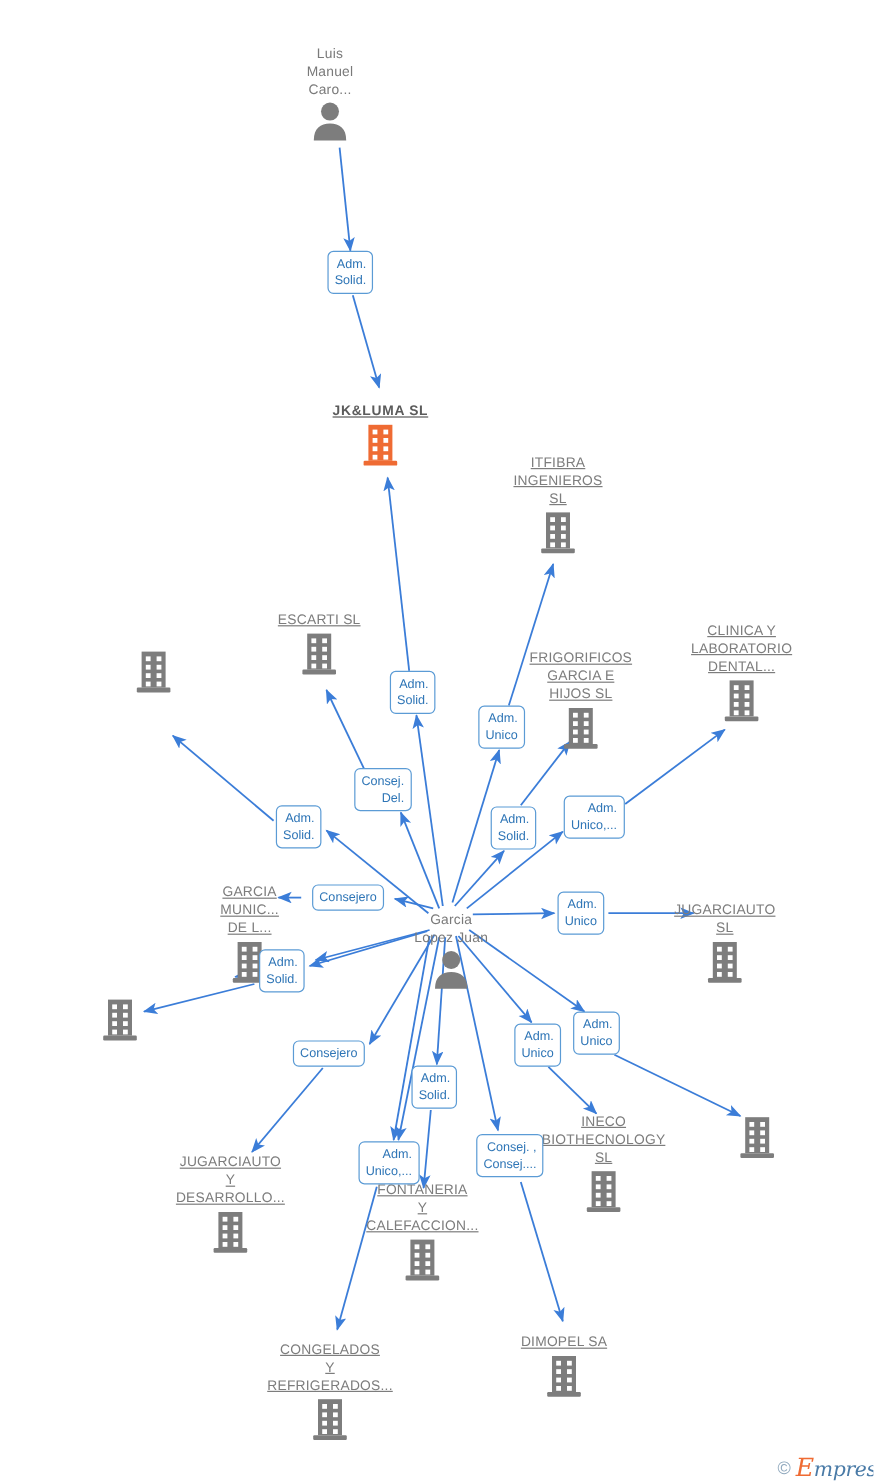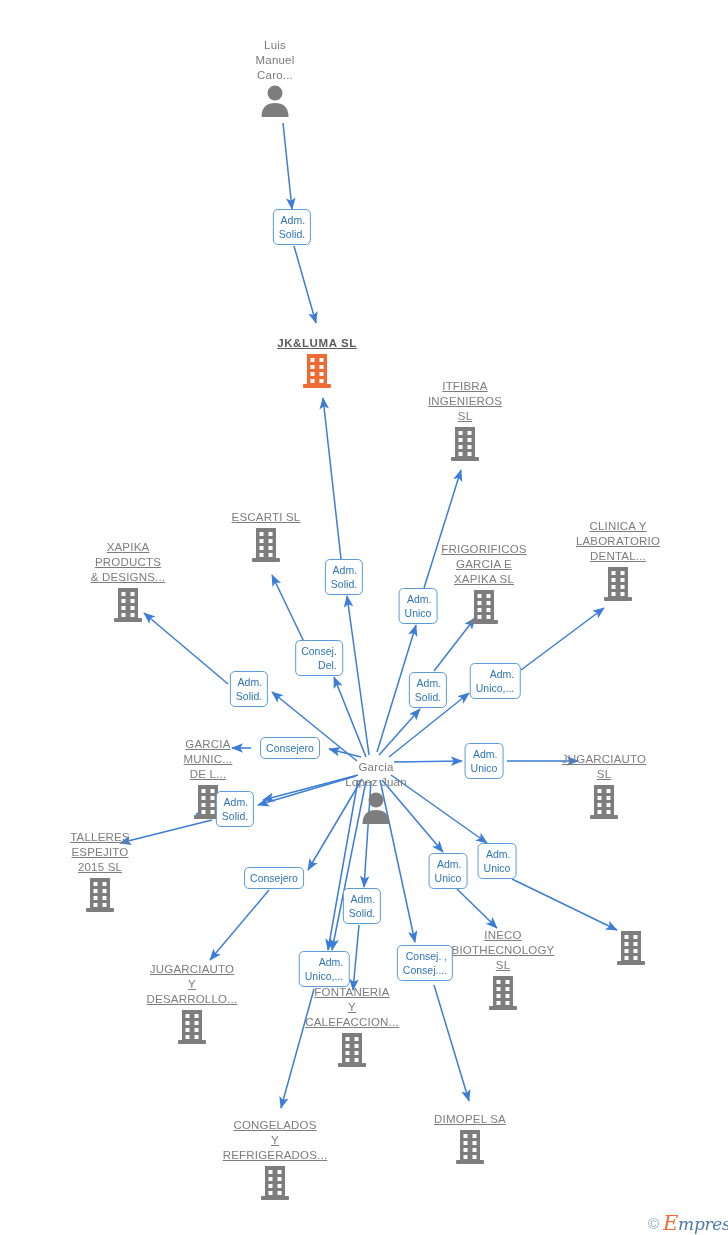--- a/index.html
+++ b/index.html
@@ -238,41 +238,38 @@
     <rect x="10.5" y="20" width="4" height="4"></rect>
     <rect x="19.5" y="20" width="4" height="4"></rect>
     <rect x="10.5" y="27" width="4" height="4"></rect>
     <rect x="19.5" y="27" width="4" height="4"></rect>
   </g>
 </svg></span>
       </div>
       <div class="node company" style="left: 484px; top: 542px;">
         <div class="node-label">FRIGORIFICOS
 GARCIA E
-XAPIKA  SL</div>
+HIJOS  SL</div>
         <span class="glyph">
 <svg viewBox="0 0 34 38" xmlns="http://www.w3.org/2000/svg">
   <rect x="7" y="2" width="20" height="30" fill="#7d7d7d"></rect>
   <rect x="3" y="32" width="28" height="4" rx="1" fill="#7d7d7d"></rect>
   <g fill="#ffffff">
     <rect x="10.5" y="6" width="4" height="4"></rect>
     <rect x="19.5" y="6" width="4" height="4"></rect>
     <rect x="10.5" y="13" width="4" height="4"></rect>
     <rect x="19.5" y="13" width="4" height="4"></rect>
     <rect x="10.5" y="20" width="4" height="4"></rect>
     <rect x="19.5" y="20" width="4" height="4"></rect>
     <rect x="10.5" y="27" width="4" height="4"></rect>
     <rect x="19.5" y="27" width="4" height="4"></rect>
   </g>
 </svg></span>
       </div>
       <div class="node company" style="left: 128px; top: 540px;">
-        <div class="node-label">XAPIKA
-PRODUCTS
-&amp; DESIGNS...</div>
         <span class="glyph">
 <svg viewBox="0 0 34 38" xmlns="http://www.w3.org/2000/svg">
   <rect x="7" y="2" width="20" height="30" fill="#7d7d7d"></rect>
   <rect x="3" y="32" width="28" height="4" rx="1" fill="#7d7d7d"></rect>
   <g fill="#ffffff">
     <rect x="10.5" y="6" width="4" height="4"></rect>
     <rect x="19.5" y="6" width="4" height="4"></rect>
     <rect x="10.5" y="13" width="4" height="4"></rect>
     <rect x="19.5" y="13" width="4" height="4"></rect>
     <rect x="10.5" y="20" width="4" height="4"></rect>
@@ -324,23 +321,20 @@
     <rect x="10.5" y="13" width="4" height="4"></rect>
     <rect x="19.5" y="13" width="4" height="4"></rect>
     <rect x="10.5" y="20" width="4" height="4"></rect>
     <rect x="19.5" y="20" width="4" height="4"></rect>
     <rect x="10.5" y="27" width="4" height="4"></rect>
     <rect x="19.5" y="27" width="4" height="4"></rect>
   </g>
 </svg></span>
       </div>
       <div class="node company" style="left: 100px; top: 830px;">
-        <div class="node-label">TALLERES
-ESPEJITO
-2015  SL</div>
         <span class="glyph">
 <svg viewBox="0 0 34 38" xmlns="http://www.w3.org/2000/svg">
   <rect x="7" y="2" width="20" height="30" fill="#7d7d7d"></rect>
   <rect x="3" y="32" width="28" height="4" rx="1" fill="#7d7d7d"></rect>
   <g fill="#ffffff">
     <rect x="10.5" y="6" width="4" height="4"></rect>
     <rect x="19.5" y="6" width="4" height="4"></rect>
     <rect x="10.5" y="13" width="4" height="4"></rect>
     <rect x="19.5" y="13" width="4" height="4"></rect>
     <rect x="10.5" y="20" width="4" height="4"></rect>

